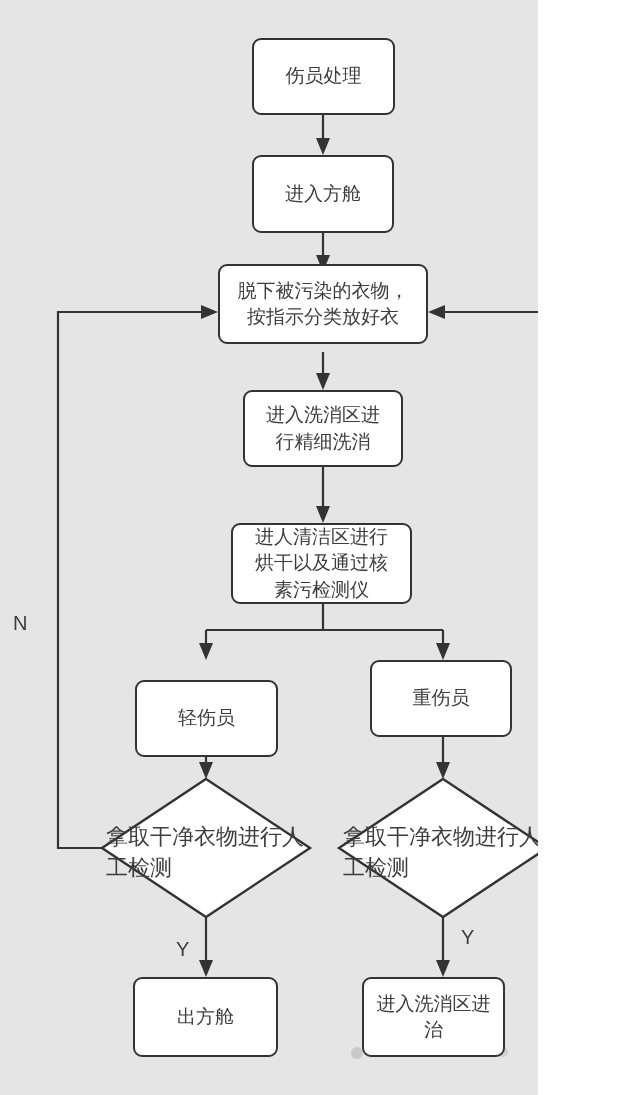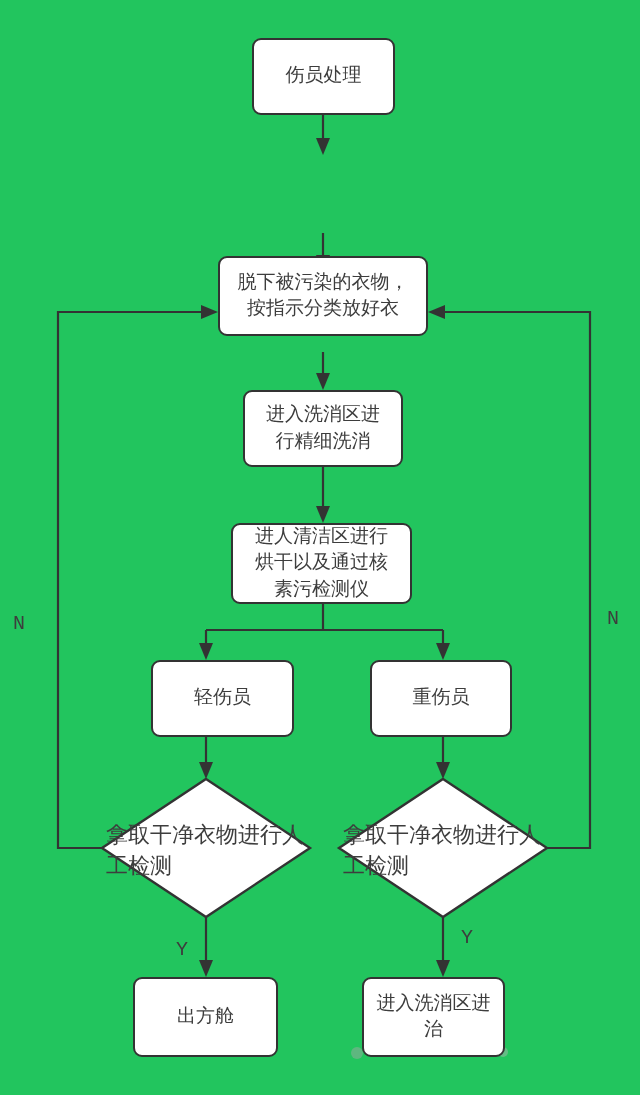--- a/index.html
+++ b/index.html
@@ -1,20 +1,20 @@
 <!DOCTYPE html>
 <html><head>
 <meta charset="utf-8">
 <style>
   html,body { margin:0; padding:0; background:#ffffff; }
   .canvas {
     position:relative;
-    width:640px; height:1095px;
-    background:#22c55e;
-    font-family:Liberation Mono, monospace;
+    width:538px; height:1095px;
+    background:#e5e5e5;
+    font-family:Liberation Sans, sans-serif;
     overflow:hidden;
   }
   .layer { position:absolute; left:0; top:0; }
   .node {
     position:absolute;
     box-sizing:border-box;
     display:flex; align-items:center; justify-content:center;
     text-align:center;
     white-space:pre-line;
     border:2.6px solid #333333;
@@ -86,32 +86,33 @@
       <line x1="420" y1="1049" x2="430" y2="1049" stroke="#c4c4c4" stroke-width="2.5"></line>
       <line x1="445" y1="1048" x2="470" y2="1048" stroke="#b5b5b5" stroke-width="3"></line>
       <line x1="487" y1="1049" x2="493" y2="1049" stroke="#c4c4c4" stroke-width="2.5"></line>
       <circle cx="357" cy="1053" r="6" fill="#a8a8a8"></circle>
       <circle cx="503" cy="1052" r="5" fill="#b5b5b5"></circle>
     </g>
   </svg>
 
   <div class="node" style="left:252px; top:38px;  width:143px; height:77px;">伤员处理</div>
 
+  <div class="node" style="left:252px; top:155px; width:142px; height:78px;">进入方舱</div>
 
-  <div class="node" style="left:218px; top:256px; width:210px; height:80px;">脱下被污染的衣物，
+  <div class="node" style="left:218px; top:264px; width:210px; height:80px;">脱下被污染的衣物，
 按指示分类放好衣</div>
 
   <div class="node" style="left:231px; top:523px; width:181px; height:81px;">进人清洁区进行
 烘干以及通过核
 素污检测仪</div>
 
   <div class="node" style="left:243px; top:390px; width:160px; height:77px;">进入洗消区进
 行精细洗消</div>
 
-  <div class="node" style="left:135px; top:660px; width:143px; height:77px;margin-left:16px;">轻伤员</div>
+  <div class="node" style="left:135px; top:680px; width:143px; height:77px;">轻伤员</div>
 
   <div class="node" style="left:133px; top:977px; width:145px; height:80px;">出方舱</div>
 
   <div class="node" style="left:370px; top:660px; width:142px; height:77px;">重伤员</div>
 
   <div class="node" style="left:362px; top:977px; width:143px; height:80px;">进入洗消区进
 治</div>
 
   <div class="dtext" style="left:106px; top:822px; width:200px;">拿取干净衣物进行人
 工检测</div>

